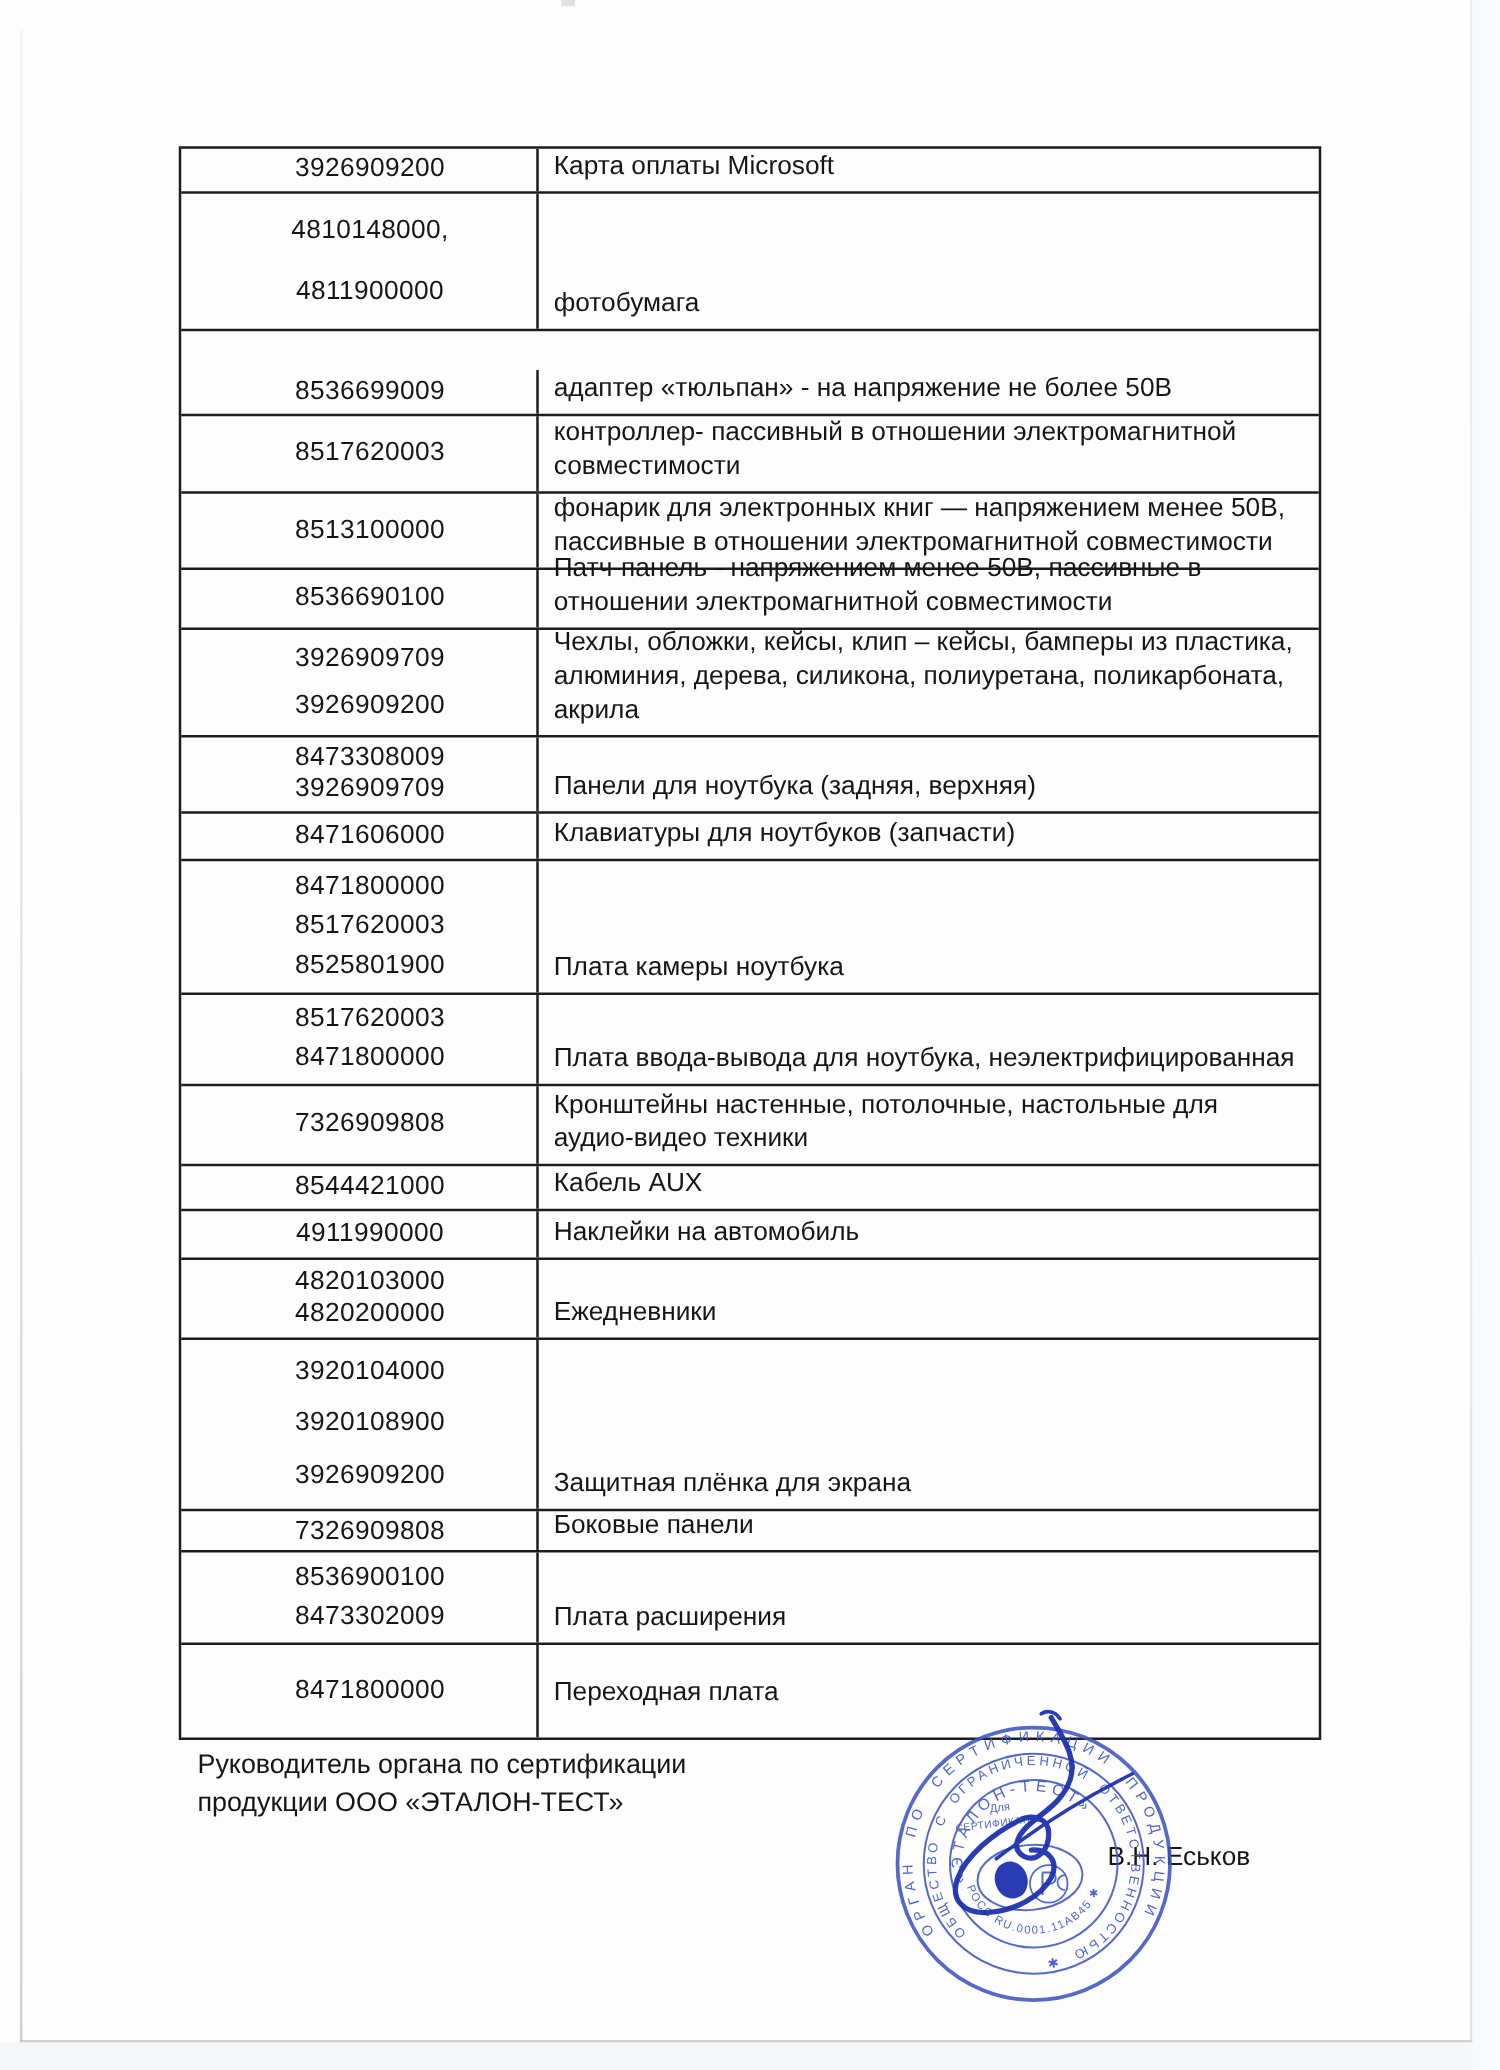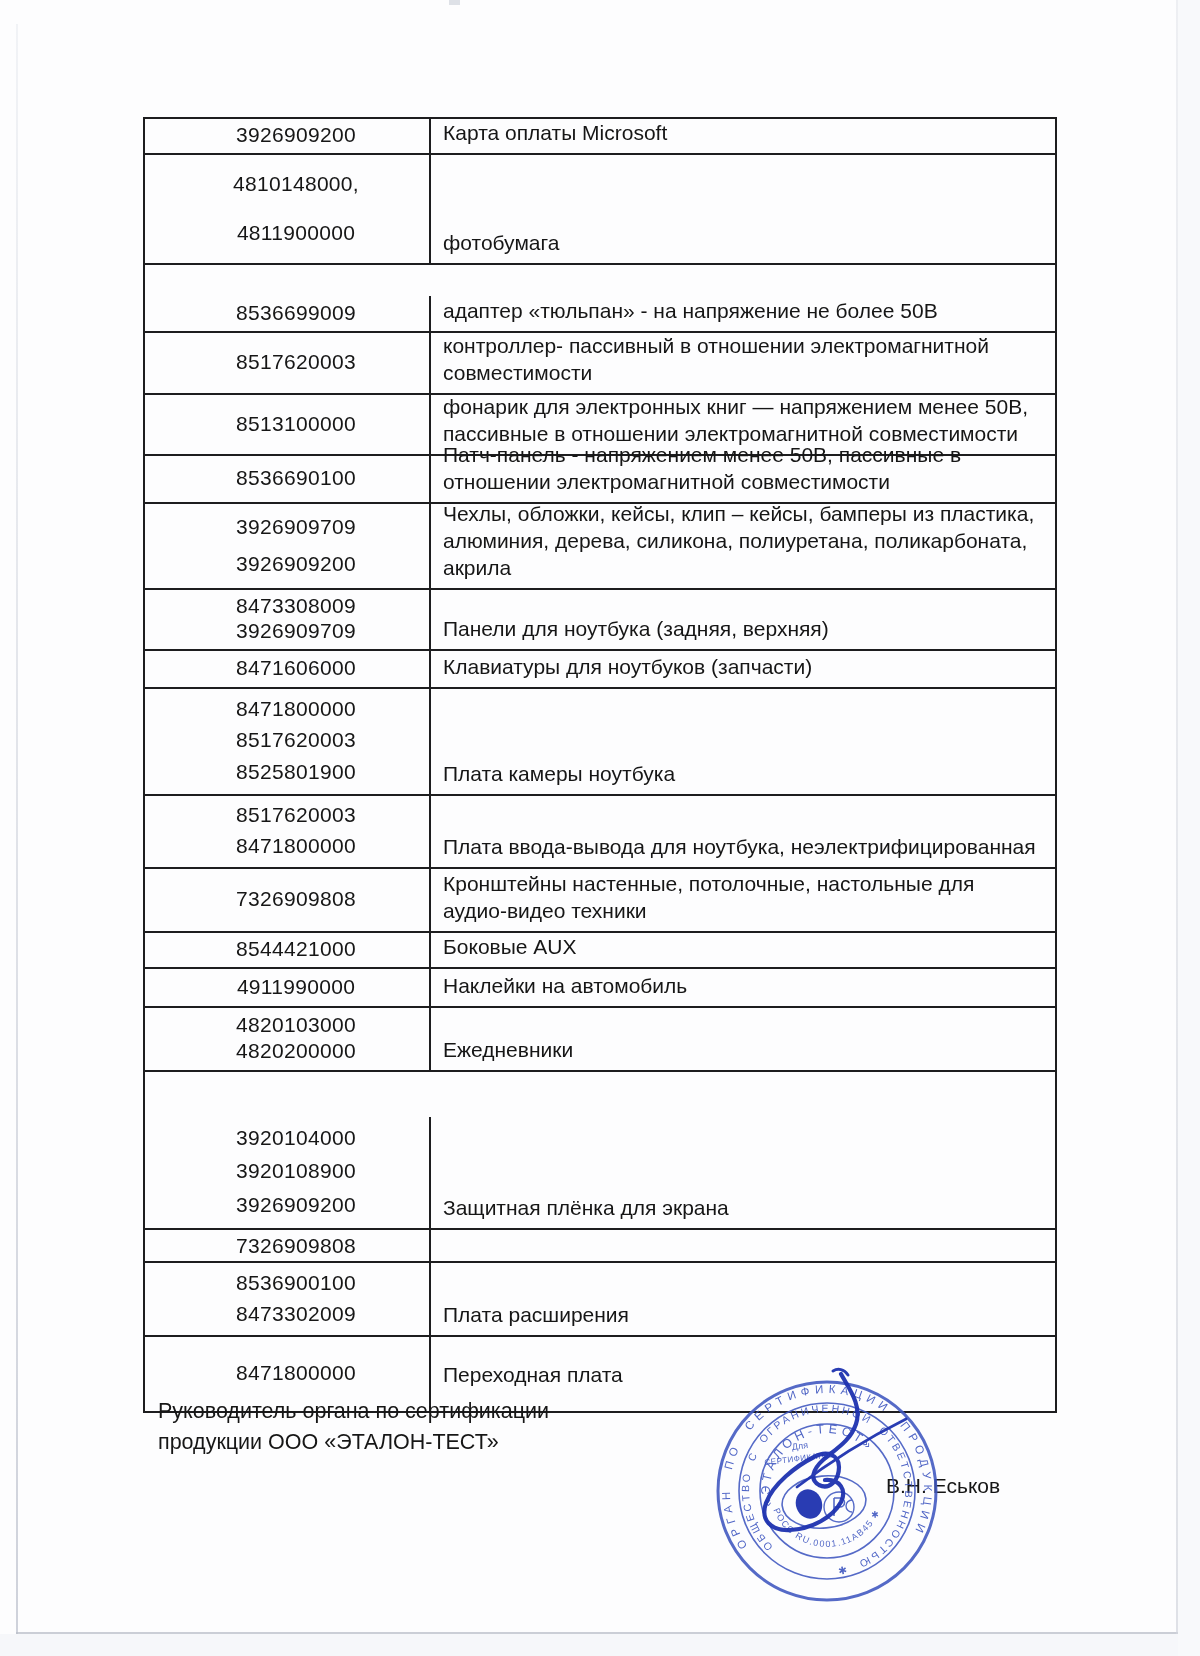--- a/index.html
+++ b/index.html
@@ -161,53 +161,56 @@
         </div>
         <div class="cell-desc">
           <span class="desc-text">Кронштейны настенные, потолочные, настольные для аудио-видео техники</span>
         </div>
       </div>
       <div class="table-row" style="height: 36px;">
         <div class="cell-codes">
           <div class="code-line">8544421000</div>
         </div>
         <div class="cell-desc">
-          <span class="desc-text">Боковые AUX</span>
+          <span class="desc-text">Кабель AUX</span>
         </div>
       </div>
       <div class="table-row" style="height: 39px;">
         <div class="cell-codes">
           <div class="code-line">4911990000</div>
         </div>
         <div class="cell-desc">
           <span class="desc-text">Наклейки на автомобиль</span>
         </div>
       </div>
       <div class="table-row" style="height: 64px;">
         <div class="cell-codes">
           <div class="code-line">4820103000</div>
           <div class="code-line">4820200000</div>
         </div>
         <div class="cell-desc">
           <span class="desc-text">Ежедневники</span>
         </div>
       </div>
-      <div class="table-row" style="height: 113px; margin-top: 45px;">
+      <div class="table-row" style="height: 137px;">
         <div class="cell-codes">
           <div class="code-line">3920104000</div>
           <div class="code-line">3920108900</div>
           <div class="code-line">3926909200</div>
         </div>
         <div class="cell-desc">
           <span class="desc-text">Защитная плёнка для экрана</span>
         </div>
       </div>
       <div class="table-row" style="height: 33px;">
         <div class="cell-codes">
           <div class="code-line">7326909808</div>
+        </div>
+        <div class="cell-desc">
+          <span class="desc-text">Боковые панели</span>
         </div>
       </div>
       <div class="table-row" style="height: 74px;">
         <div class="cell-codes">
           <div class="code-line">8536900100</div>
           <div class="code-line">8473302009</div>
         </div>
         <div class="cell-desc">
           <span class="desc-text">Плата расширения</span>
         </div>

